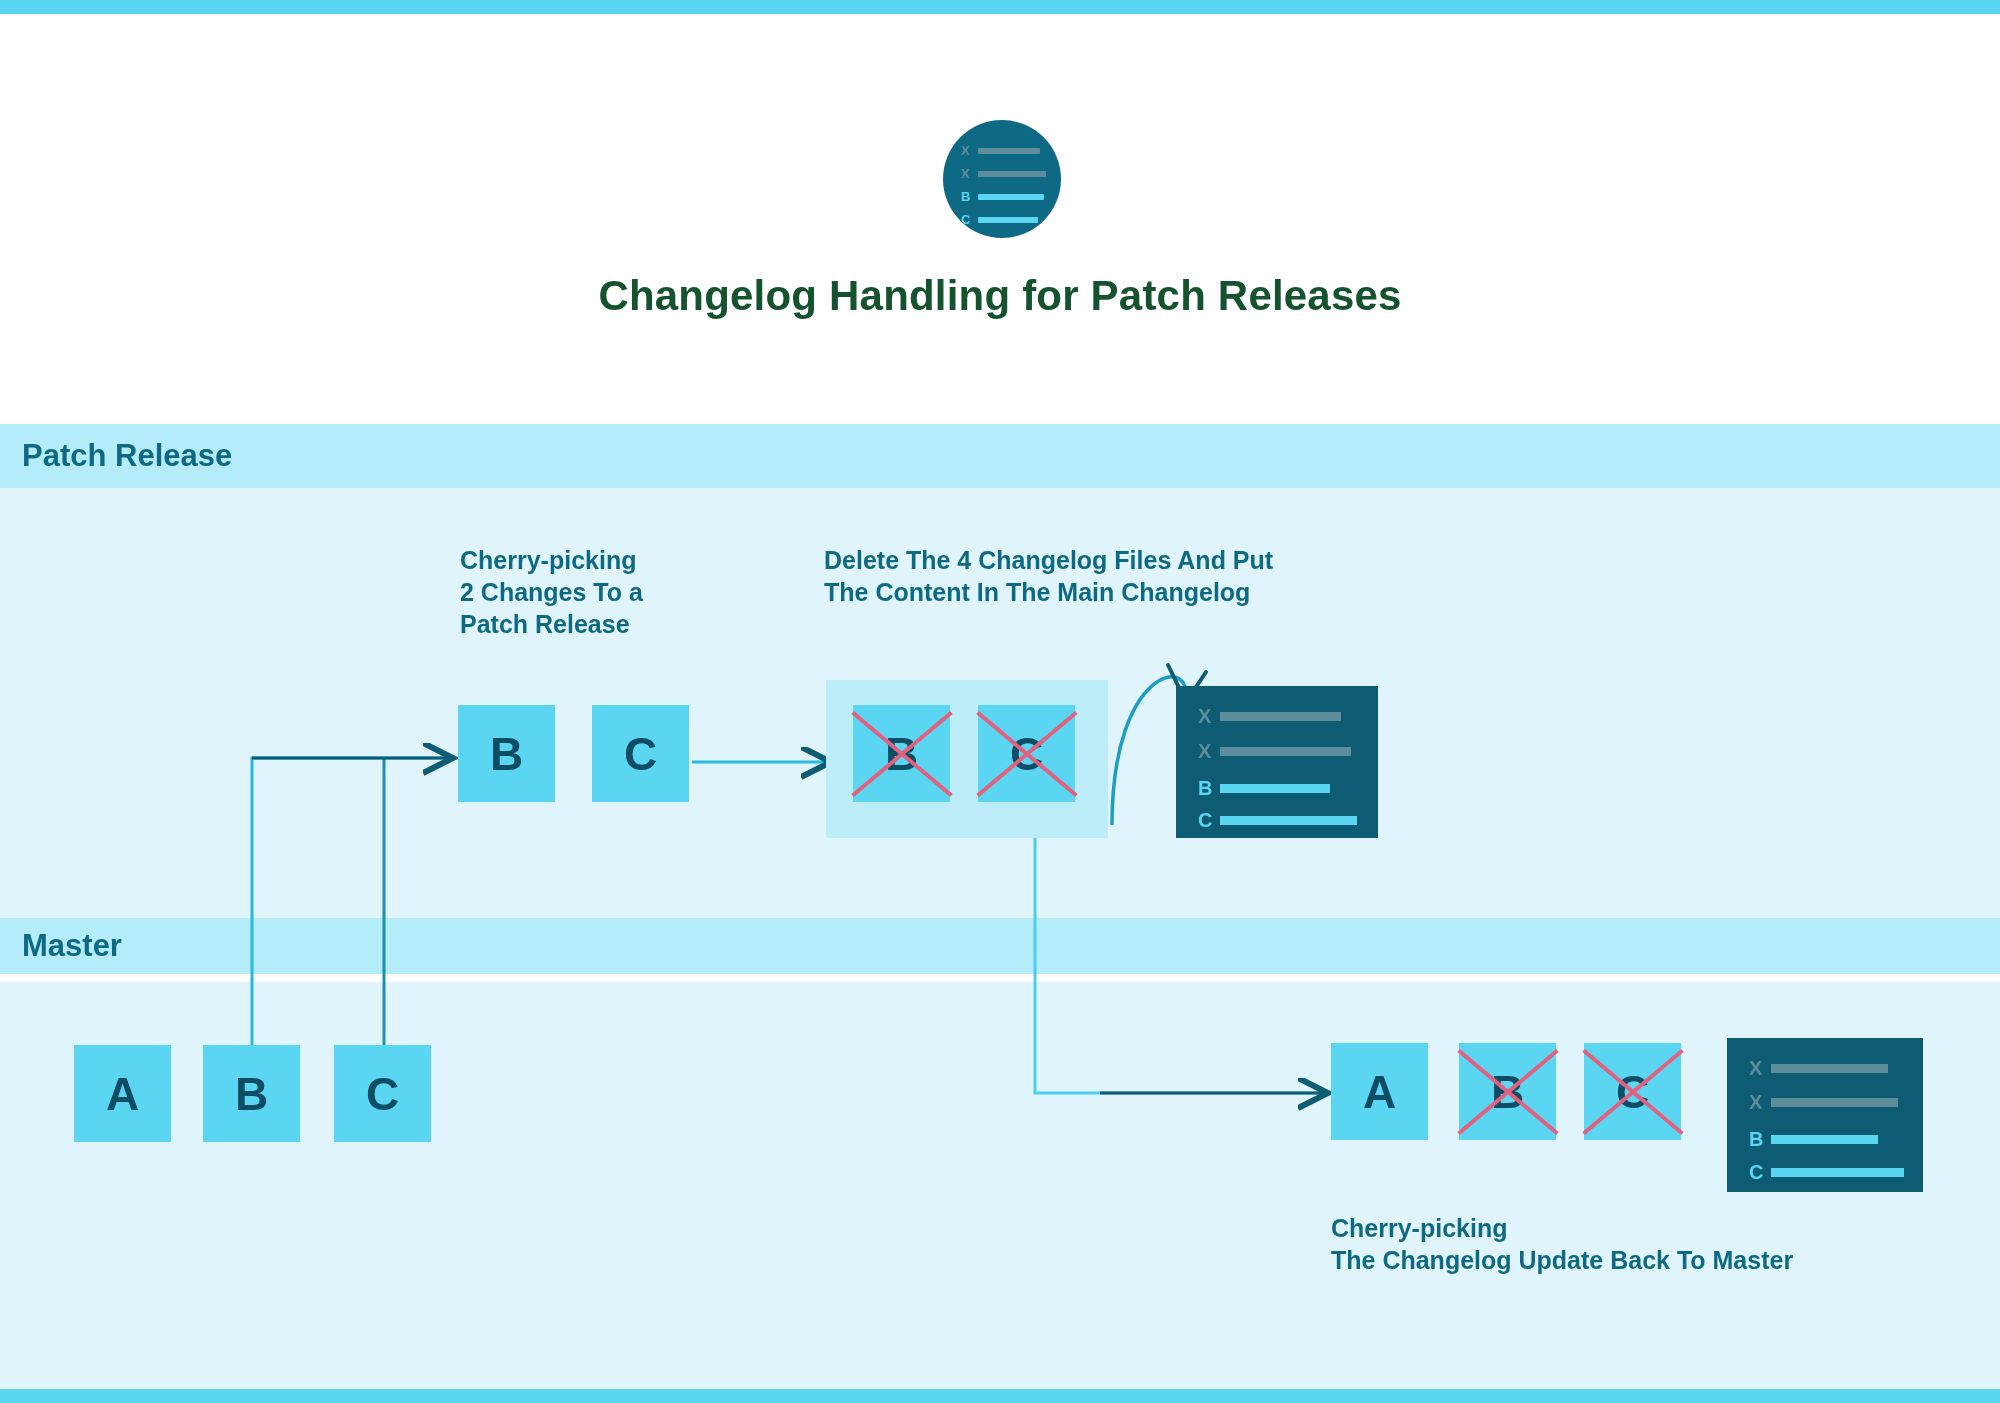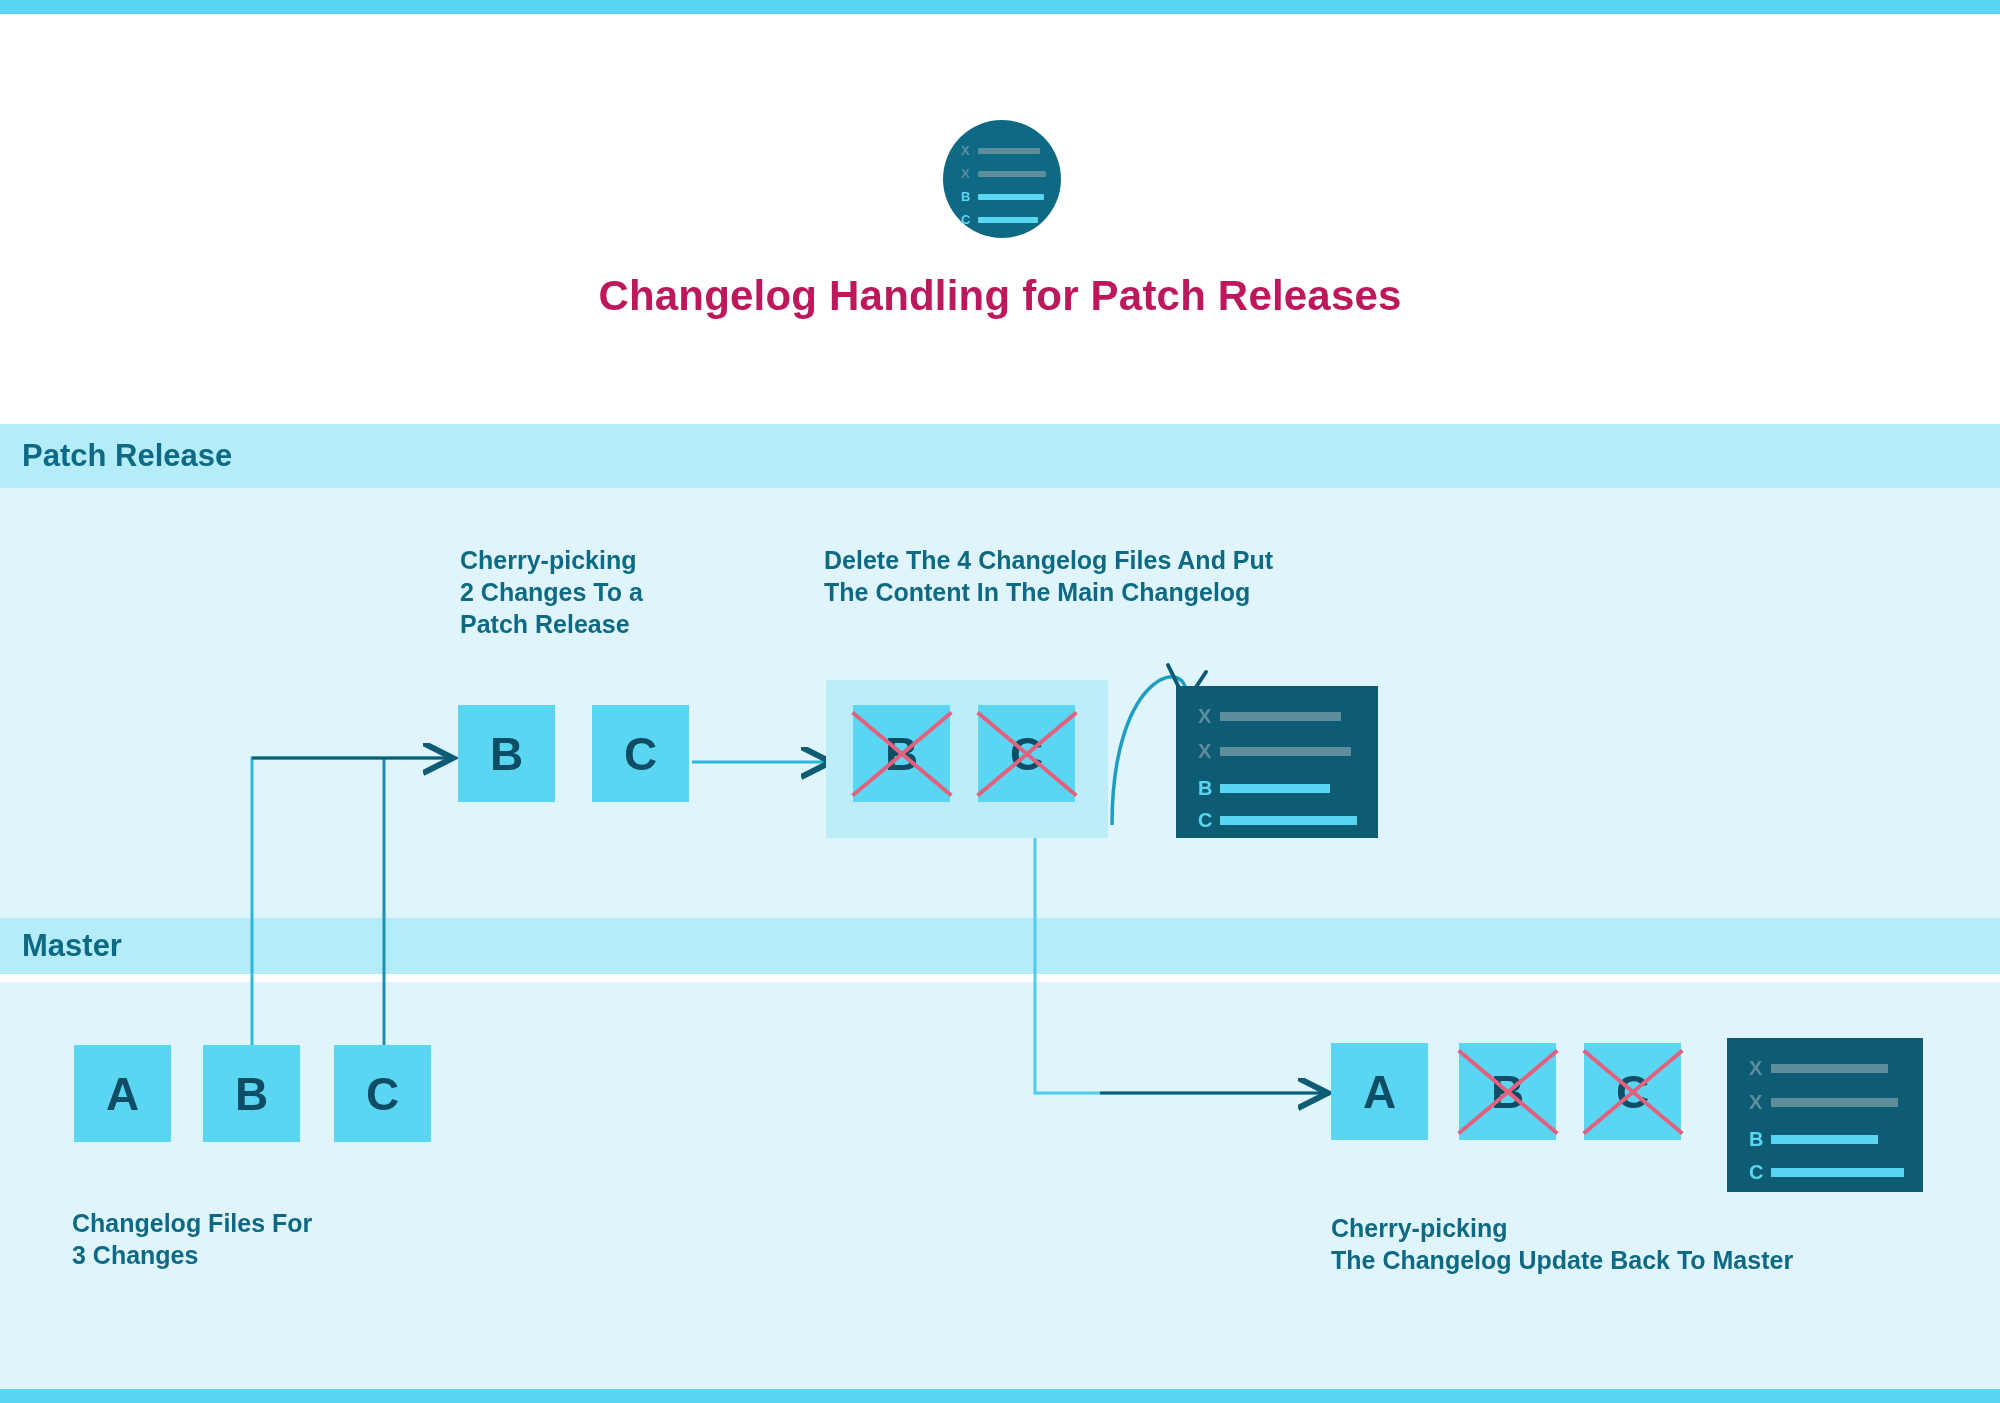--- a/index.html
+++ b/index.html
@@ -73,21 +73,21 @@
   .bright-bar { background: #5AD6F2; }
 
   .page-title {
     position: absolute;
     top: 258px;
     left: 0;
     width: 2000px;
     text-align: center;
     font-size: 42px;
     font-weight: bold;
-    color: #be185d;
+    color: #14532d;
     letter-spacing: 0.2px;
   }
 
   
   .lane-band {
     position: absolute;
     left: 0;
     width: 2000px;
     background: #B4EDF9;
   }
@@ -288,22 +288,20 @@
   <div class="cbox" style="left:74px;top:1045px;width:97px;height:97px">
     <span>A</span>
   </div>
   <div class="cbox" style="left:203px;top:1045px;width:97px;height:97px">
     <span>B</span>
   </div>
   <div class="cbox" style="left:334px;top:1045px;width:97px;height:97px">
     <span>C</span>
   </div>
 
-  <div class="note" style="left:72px;top:1208px">Changelog Files For
-3 Changes</div>
 
   <div class="cbox" style="left:1331px;top:1043px;width:97px;height:97px">
     <span>A</span>
   </div>
   <div class="cbox" style="left:1459px;top:1043px;width:97px;height:97px">
     <span>B</span>
   </div>
   <div class="xmark" style="left:1443px;top:1028px;width:129px;height:127px">
     <span class="a"></span>
       <span class="b"></span>

